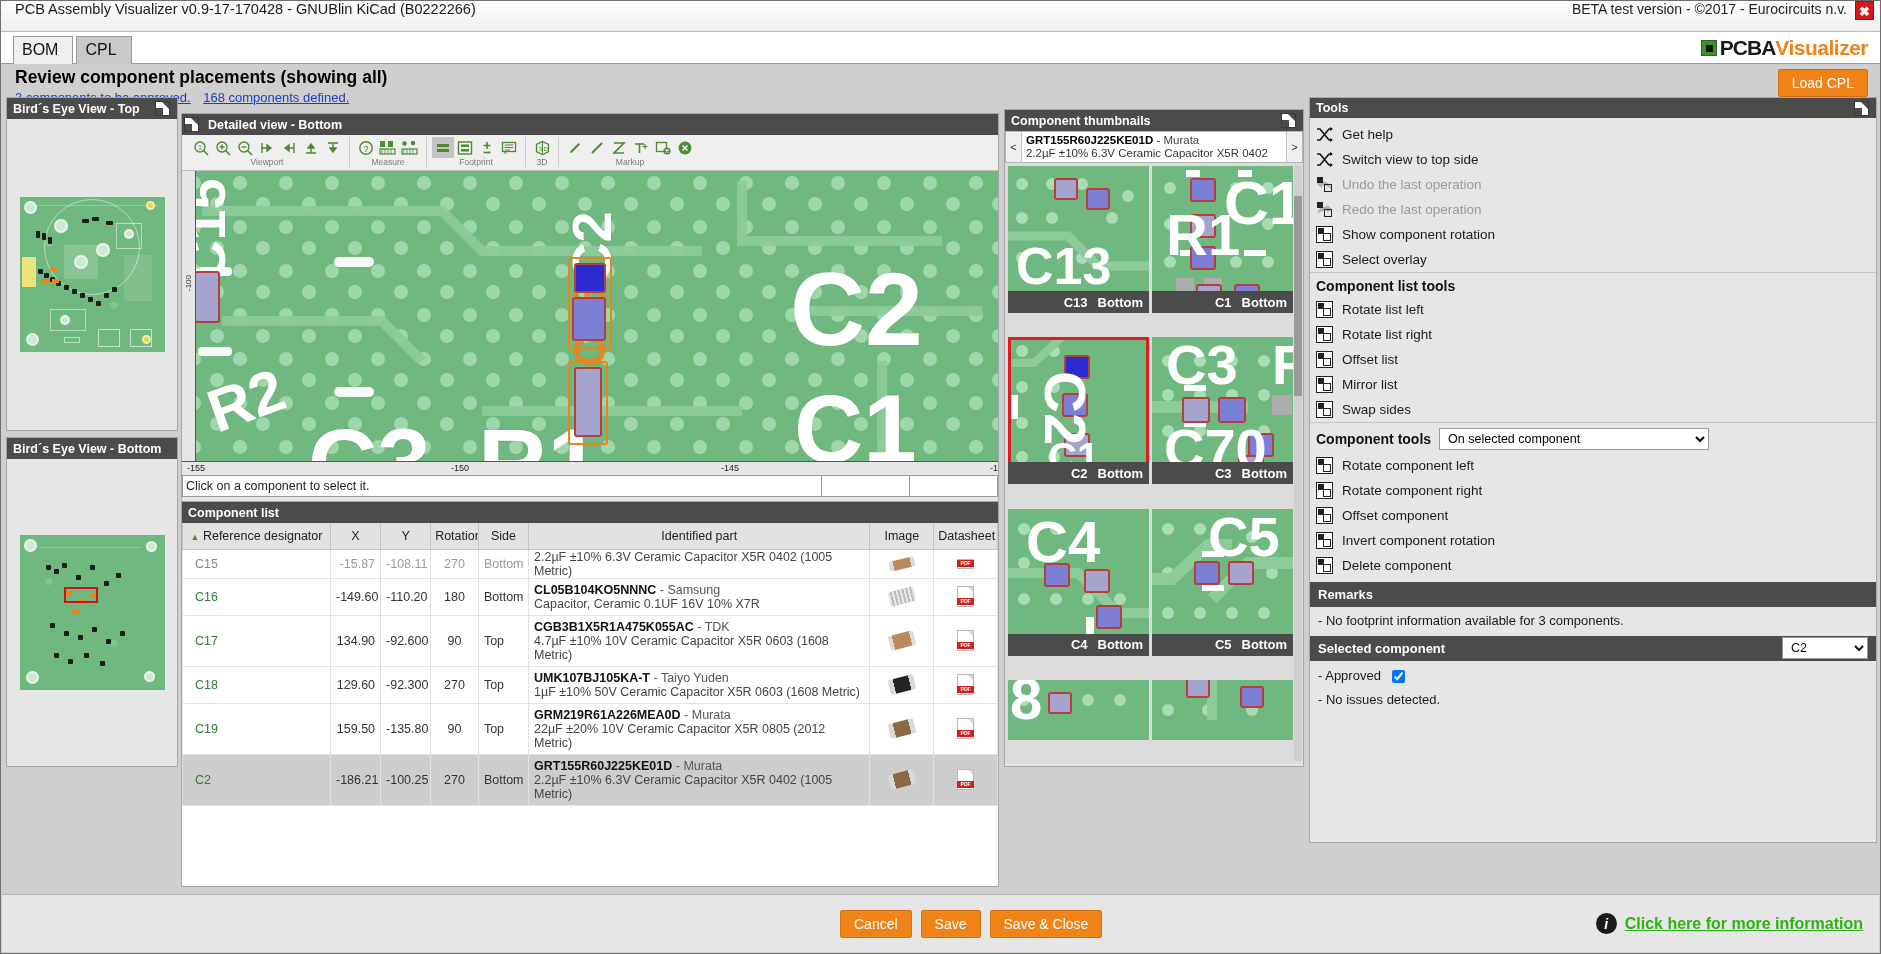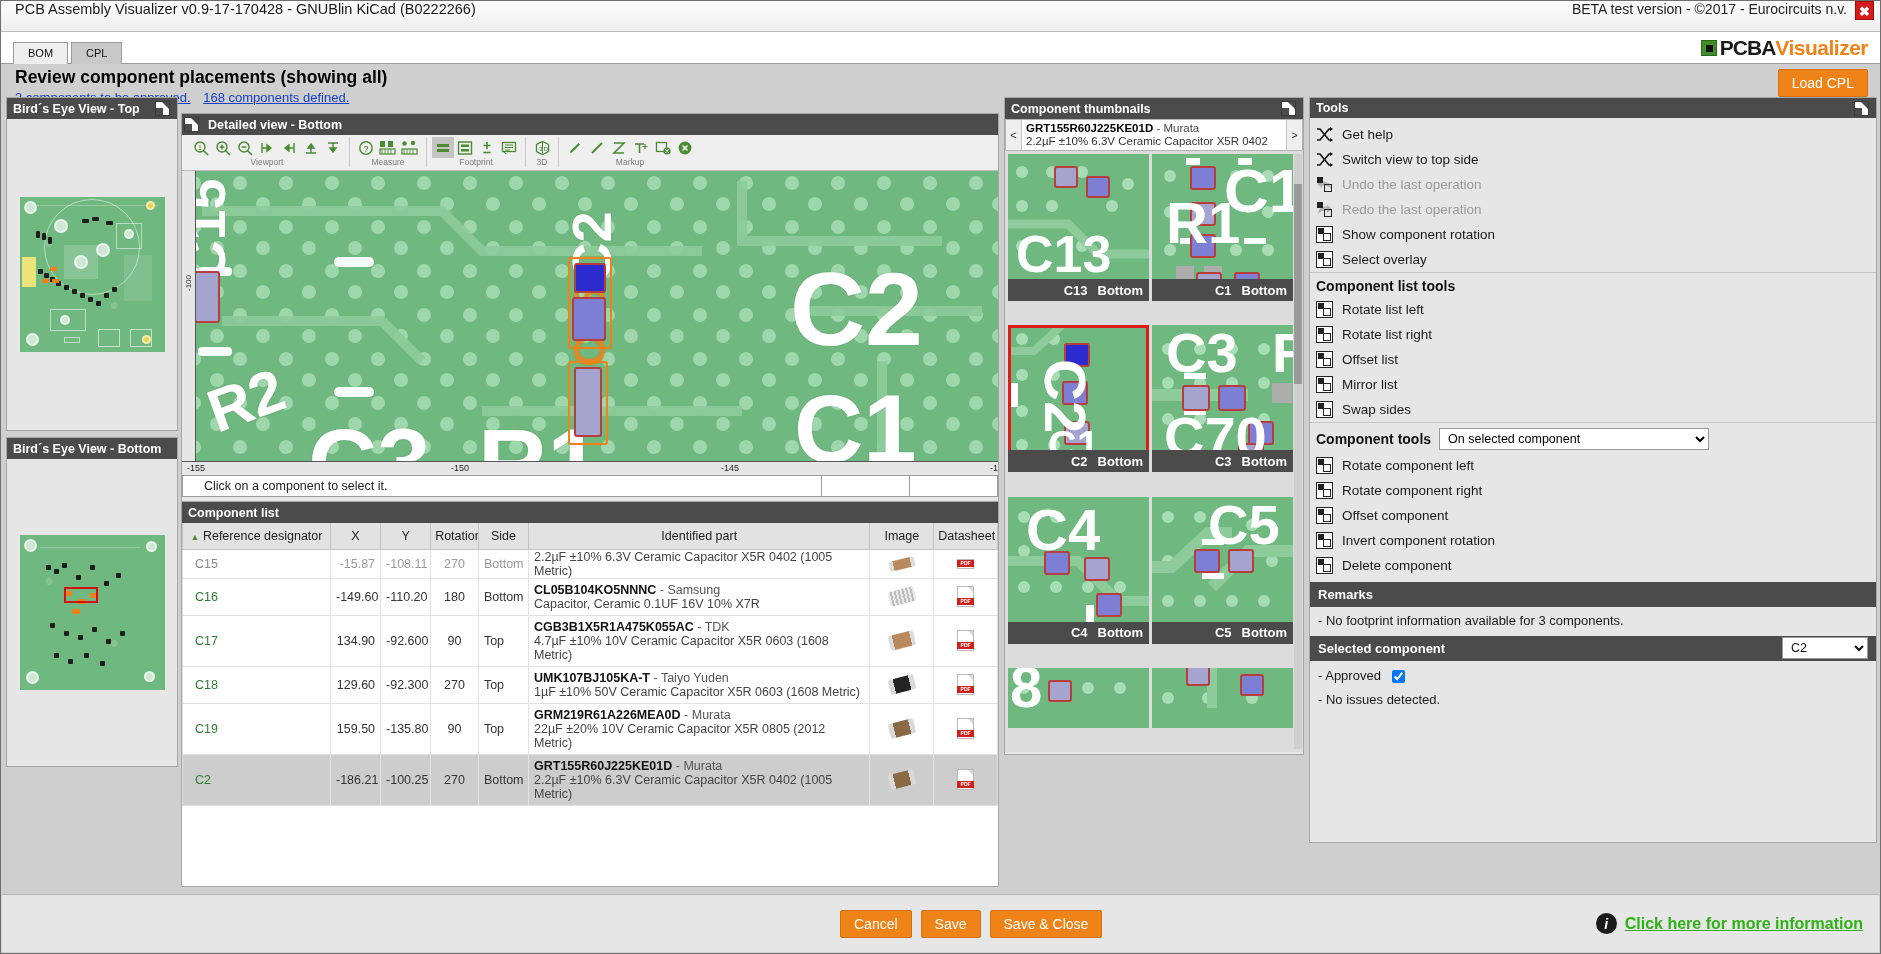--- a/index.html
+++ b/index.html
@@ -37,22 +37,22 @@
 
   
   .tabstrip {
     height: 32px; background: #fff;
     border-bottom: 1px solid #9a9a9a;
     display: flex; align-items: flex-end;
     padding-left: 12px;
     position: relative;
   }
   .tab {
-    padding: 4px 14px 5px 14px;
-    font-size: 11px;
+    padding: 4px 14px 5px 8px;
+    font-size: 16px;
     background: #efefef;
     border: 1px solid #9a9a9a;
     border-bottom: none;
     margin-right: 3px;
     cursor: pointer;
     color: #111;
     position: relative; top: 1px;
   }
   .tab.active { background: #c9c9c9; }
   .logo {
@@ -158,21 +158,21 @@
   }
   .ruler-h {
     position: absolute; left: 0; bottom: 0; height: 14px; width: 100%;
     background: #e6e6e6; border-top: 1px solid #555;
     font-size: 9px; color: #222;
   }
   .ruler-h span { position: absolute; top: 1px; transform: translateX(-50%); }
   .dv-status {
     height: 22px; background: #fff; border: 1px solid #9a9a9a;
     display: flex; align-items: center; font-size: 12.5px; color: #222;
-    padding-left: 21px;
+    padding-left: 3px;
   }
   .dv-status .seg { border-left: 1px solid #9a9a9a; height: 100%; }
 
   
   .big-silk {
     position: absolute; color: #ffffff; font-weight: bold;
     font-family: "Liberation Sans", sans-serif; line-height: 1;
     text-shadow: 0 0 2px rgba(0,0,0,.12);
   }
   .cmp-pad {
@@ -213,21 +213,21 @@
   .chip-ico {
     width: 26px; height: 15px; margin: 0 auto;
     background: linear-gradient(90deg,#d9d9d9 0 20%, #8a6a44 20% 80%, #d9d9d9 80%);
     border-radius: 2px; transform: rotate(-14deg);
   }
   .chip-ico.dark { background: linear-gradient(90deg,#d9d9d9 0 20%, #242424 20% 80%, #d9d9d9 80%); }
   .chip-ico.tan  { background: linear-gradient(90deg,#dcdcdc 0 16%, #b88a5d 16% 84%, #dcdcdc 84%); }
   .chip-ico.reel { background: repeating-linear-gradient(90deg,#e8e8e8 0 2px,#bdbdbd 2px 4px); }
 
   
-  #thumbs { position: absolute; left: 1003px; top: 96px; width: 300px; height: 658px; }
+  #thumbs { position: absolute; left: 1003px; top: 108px; width: 300px; height: 658px; }
   .tn-header {
     background: #fff; border: 1px solid #b4b4b4; height: 32px;
     display: flex; align-items: stretch; font-size: 11.5px; overflow: hidden;
   }
   .tn-arrow {
     width: 16px; background: #efefef; border-right: 1px solid #c4c4c4;
     display: flex; align-items: center; justify-content: center; cursor: pointer;
     font-size: 11px; color: #333;
   }
   .tn-arrow.r { border-right: none; border-left: 1px solid #c4c4c4; }

